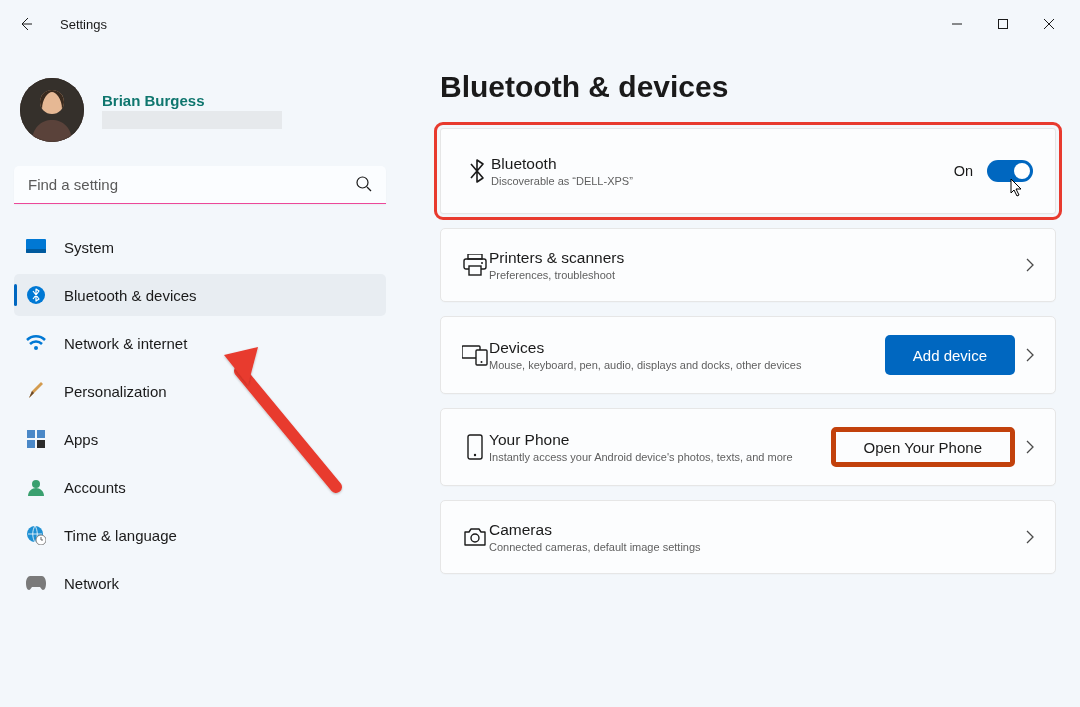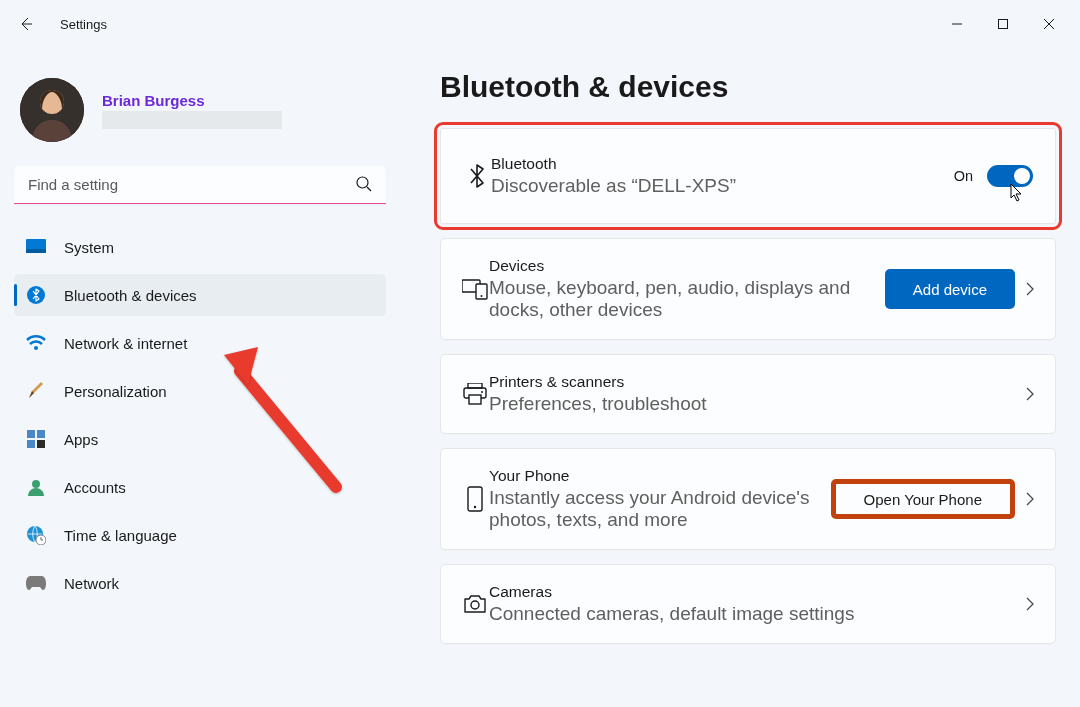--- a/index.html
+++ b/index.html
@@ -13,21 +13,21 @@
   .win-btn { width: 46px; height: 32px; display: flex; align-items: center; justify-content: center; cursor: pointer; }
 
   .layout { display: flex; height: calc(100% - 48px); }
 
   
   .sidebar { width: 400px; padding: 12px 14px 0 14px; display: flex; flex-direction: column; }
   .profile { display: flex; align-items: center; gap: 18px; padding: 18px 6px 24px 6px; }
   .avatar { width: 64px; height: 64px; border-radius: 50%; background: radial-gradient(circle at 50% 35%, #e9c7a7 0 22%, #4c352c 22% 55%, #4d3930 55% 100%); background-color:#2e2926; overflow:hidden; position:relative;}
   .avatar::after{content:"";position:absolute;inset:0;border-radius:50%;border:1px solid rgba(0,0,0,.08);}
   .avatar svg{width:100%;height:100%;}
-  .profile-text .name { font-size: 15px; font-weight: 600; color: #6d28d9; }
+  .profile-text .name { font-size: 15px; font-weight: 600; color: #0f766e; }
   .profile-text .email { width: 180px; height: 18px; background: #e6e9ec; margin-top: 2px; }
 
   .search { position: relative; margin-bottom: 22px; }
   .search input { width: 100%; height: 38px; border: none; border-bottom: 1px solid #ec4899; background: #fbfdff; border-radius: 5px 5px 0 0; padding: 0 42px 0 14px; font-size: 15px; color: #333; outline: none; box-shadow: 0 1px 2px rgba(0,0,0,.04);}
   .search input::placeholder { color: #5a5a5a; }
   .search .ico { position: absolute; right: 12px; top: 8px; }
 
   .nav { display: flex; flex-direction: column; gap: 6px; }
   .nav-item { display: flex; align-items: center; gap: 18px; height: 42px; padding: 0 12px; border-radius: 5px; cursor: pointer; position: relative;}
   .nav-item.active { background: #e8edf2; }
@@ -37,21 +37,21 @@
 
   
   .main { flex: 1; padding: 22px 24px 0 40px; overflow-y: hidden; }
   .page-title { font-size: 30px; font-weight: 600; color: #1a1a1a; margin-bottom: 24px; }
   .cards { display: flex; flex-direction: column; gap: 14px; }
   .card { background: #fcfdfe; border: 1px solid #e6e6e6; border-radius: 5px; padding: 18px 20px; display: flex; align-items: center; min-height: 74px; box-shadow: 0 1px 1px rgba(0,0,0,.02);}
   .card.highlight { outline: 3px solid #e83a2e; outline-offset: 3px; border-radius: 3px;}
   .card .cico { width: 28px; display:flex; align-items:center; justify-content:center;}
   .card-text { flex: 1; min-width:0;}
   .card-title { font-size: 15.5px; color: #1a1a1a; }
-  .card-sub { font-size: 19px; color: #5f5f5f; margin-top: 2px; }
+  .card-sub { font-size: 11px; color: #5f5f5f; margin-top: 2px; }
   .toggle-wrap { display: flex; align-items: center; gap: 14px; position:relative;}
   .toggle-label { font-size: 14.5px; color: #1a1a1a; }
   .toggle { width: 46px; height: 22px; background: #0067c0; border-radius: 11px; position: relative; cursor:pointer;}
   .toggle::after { content:""; position:absolute; right:3px; top:3px; width:16px; height:16px; background:#fff; border-radius:50%; }
   .cursor-pointer { position:absolute; right:8px; top:18px; pointer-events:none;}
   .chev { margin-left: 10px; }
   .pill-btn { height: 40px; padding: 0 28px; border-radius: 5px; font-size: 15px; display:flex; align-items:center; justify-content:center; cursor:pointer; white-space:nowrap;}
   .pill-primary { background: #0067c0; color:#fff; border:none;}
   .pill-secondary { background: #fcfdfe; color:#1a1a1a; border:5px solid #c2410c;}
 
@@ -219,51 +219,51 @@
           <span class="cursor-pointer">
             <svg width="16" height="20" viewBox="0 0 16 20">
                 <path d="M2 1l0 14 3-3 3 6 2-1-3-6 5 0z" fill="#fff" stroke="#000" stroke-width="1"></path>
               </svg>
           </span>
         </div>
       </div>
 
       <div class="card">
         <span class="cico">
-          <svg width="26" height="22" viewBox="0 0 26 22">
-              <rect x="0" y="2" width="18" height="12" rx="1" stroke="#1a1a1a" stroke-width="1.4" fill="none"></rect>
-              <rect x="14" y="6" width="11" height="15" rx="1" stroke="#1a1a1a" stroke-width="1.4" fill="#fcfdfe"></rect>
-              <circle cx="19.5" cy="18" r="1" fill="#1a1a1a"></circle>
-            </svg>
-        </span>
-        <div class="card-text">
-          <div class="card-title">Devices</div>
-          <div class="card-sub">Mouse, keyboard, pen, audio, displays and docks, other devices</div>
-        </div>
-        <div class="pill-btn pill-primary">Add device</div>
-        <span class="chev">
-            <svg width="10" height="16" viewBox="0 0 10 16">
-              <path d="M2 2l6 6-6 6" stroke="#4a4a4a" stroke-width="1.3" fill="none"></path>
-            </svg>
-          </span>
-      </div>
-
-      <div class="card">
-        <span class="cico">
           <svg width="24" height="22" viewBox="0 0 24 22">
               <rect x="5" y="0" width="14" height="5" stroke="#1a1a1a" stroke-width="1.4" fill="none"></rect>
               <rect x="1" y="5" width="22" height="10" rx="2" stroke="#1a1a1a" stroke-width="1.4" fill="none"></rect>
               <rect x="6" y="12" width="12" height="9" stroke="#1a1a1a" stroke-width="1.4" fill="#fcfdfe"></rect>
               <circle cx="19" cy="9" r="1" fill="#1a1a1a"></circle>
             </svg>
         </span>
         <div class="card-text">
           <div class="card-title">Printers &amp; scanners</div>
           <div class="card-sub">Preferences, troubleshoot</div>
         </div>
+        <span class="chev">
+            <svg width="10" height="16" viewBox="0 0 10 16">
+              <path d="M2 2l6 6-6 6" stroke="#4a4a4a" stroke-width="1.3" fill="none"></path>
+            </svg>
+          </span>
+      </div>
+
+      <div class="card">
+        <span class="cico">
+          <svg width="26" height="22" viewBox="0 0 26 22">
+              <rect x="0" y="2" width="18" height="12" rx="1" stroke="#1a1a1a" stroke-width="1.4" fill="none"></rect>
+              <rect x="14" y="6" width="11" height="15" rx="1" stroke="#1a1a1a" stroke-width="1.4" fill="#fcfdfe"></rect>
+              <circle cx="19.5" cy="18" r="1" fill="#1a1a1a"></circle>
+            </svg>
+        </span>
+        <div class="card-text">
+          <div class="card-title">Devices</div>
+          <div class="card-sub">Mouse, keyboard, pen, audio, displays and docks, other devices</div>
+        </div>
+        <div class="pill-btn pill-primary">Add device</div>
         <span class="chev">
             <svg width="10" height="16" viewBox="0 0 10 16">
               <path d="M2 2l6 6-6 6" stroke="#4a4a4a" stroke-width="1.3" fill="none"></path>
             </svg>
           </span>
       </div>
 
       <div class="card">
         <span class="cico">
           <svg width="16" height="26" viewBox="0 0 16 26">

